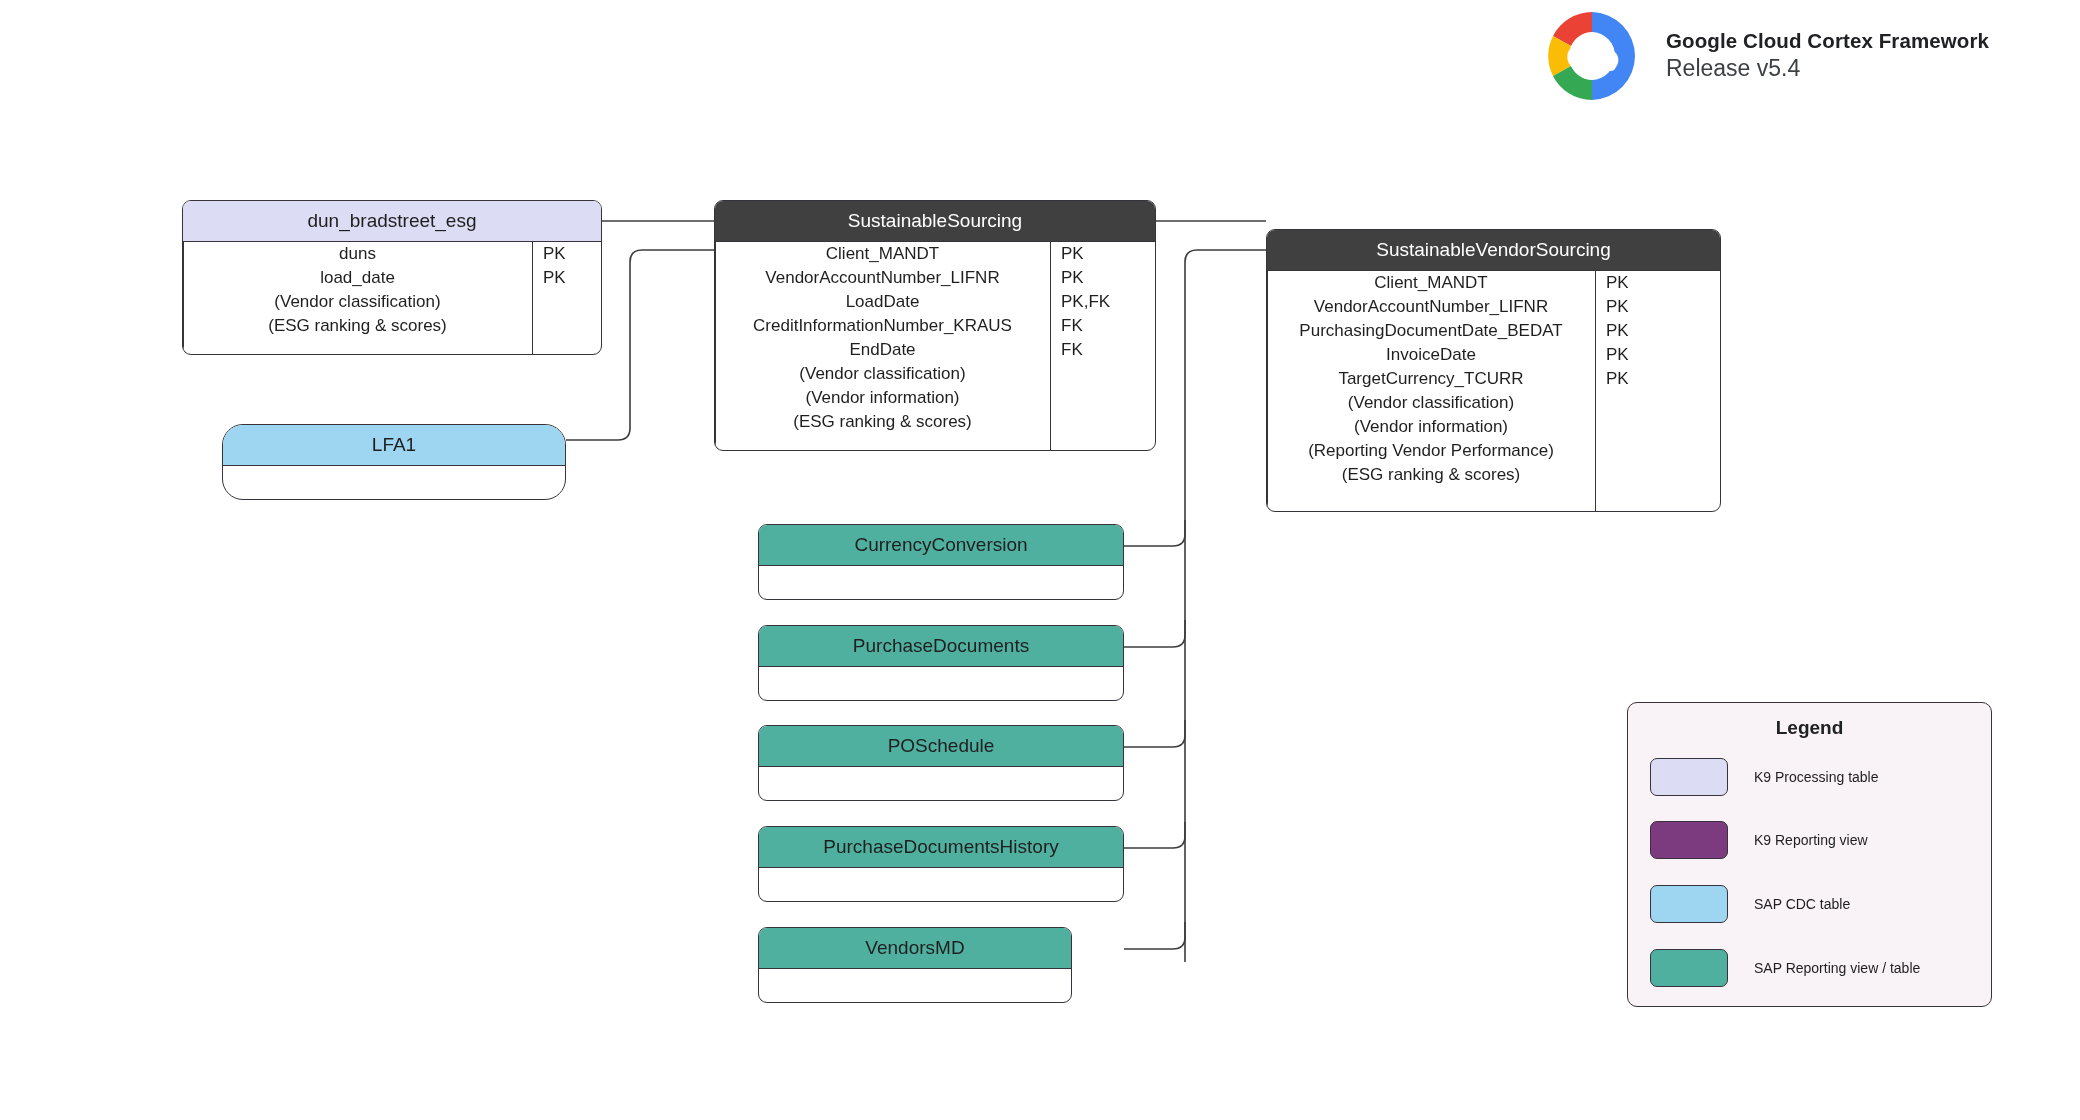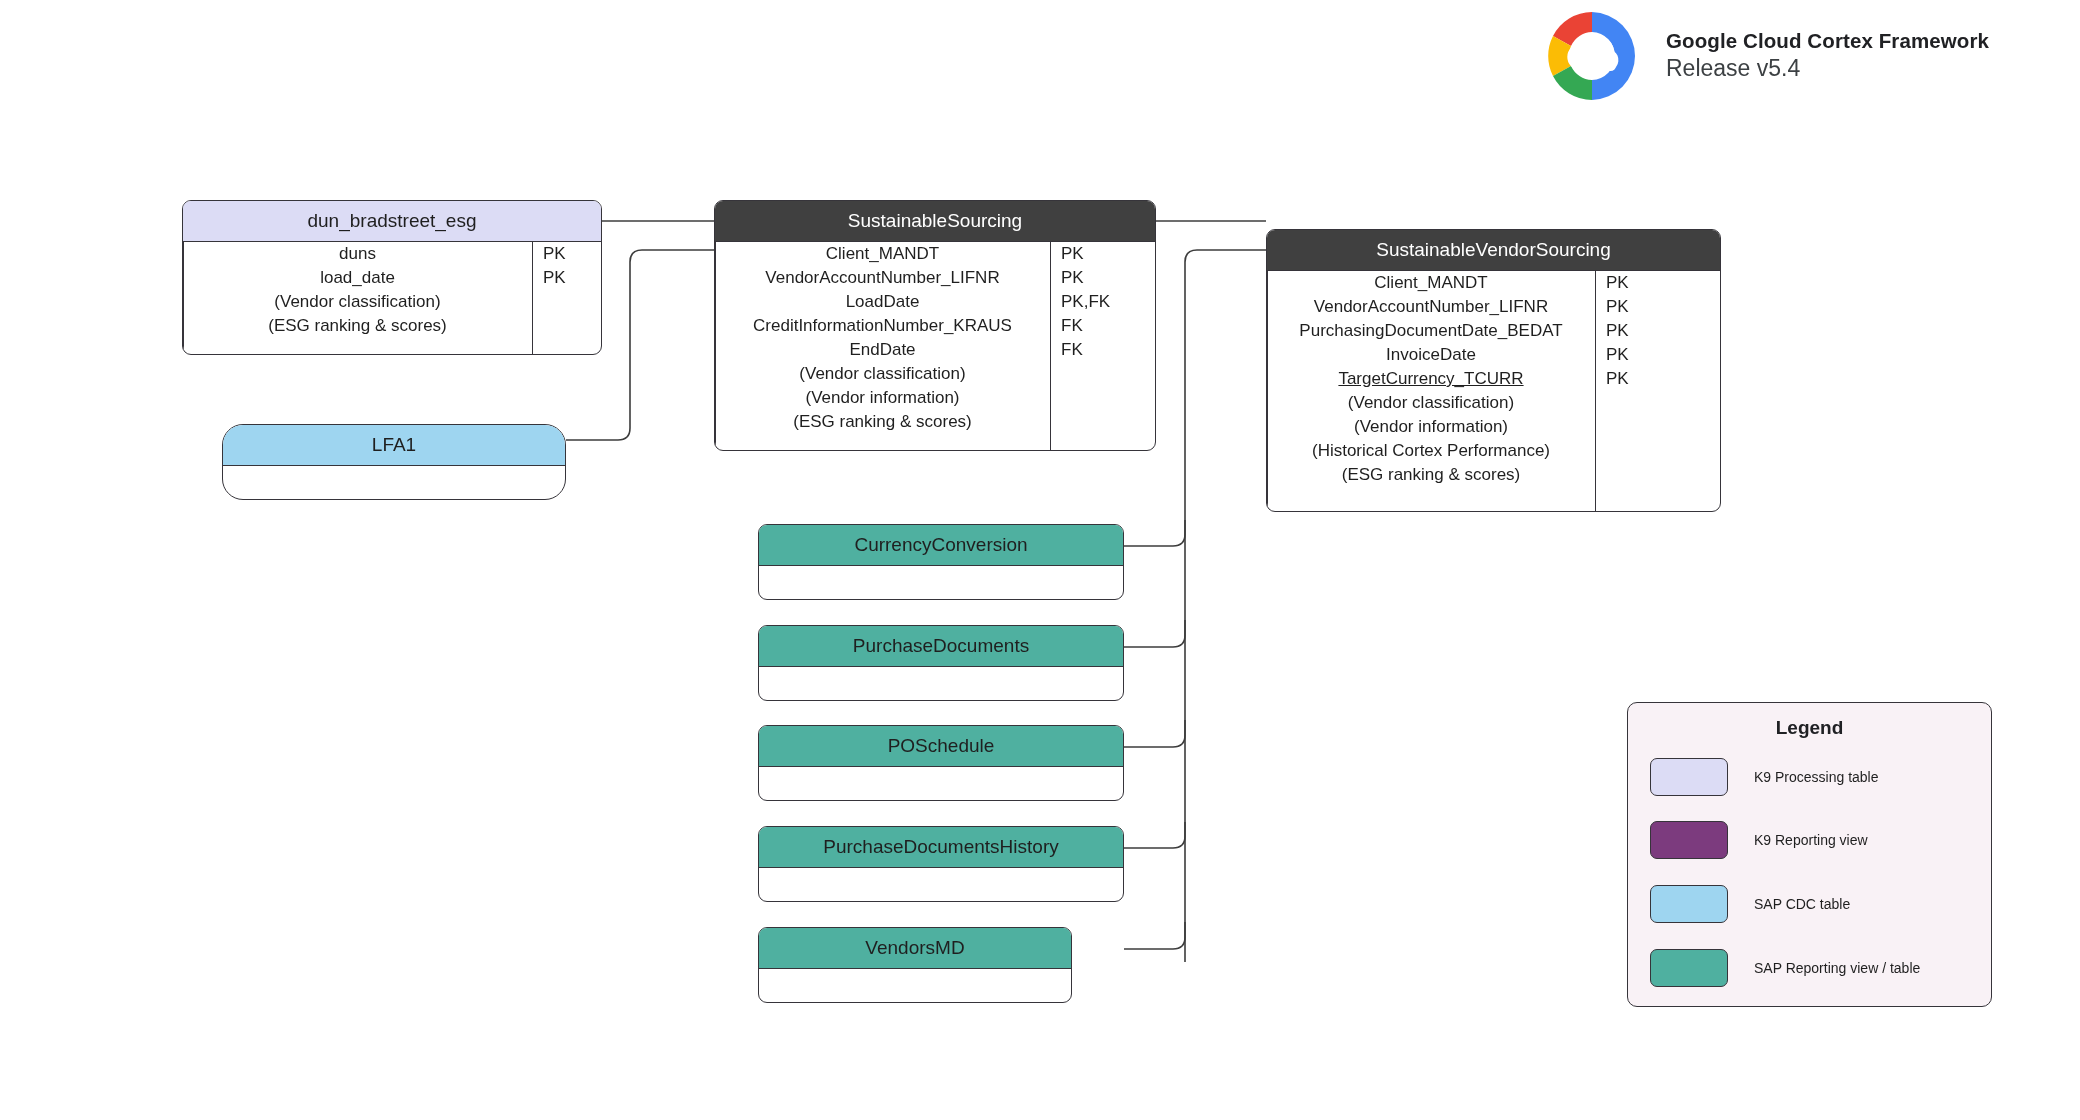--- a/index.html
+++ b/index.html
@@ -265,33 +265,33 @@
     </div>
     <div class="field-row">
       <span class="field-name" style="width:328px;">PurchasingDocumentDate_BEDAT</span>
       <span class="field-key" style="left:339px;">PK</span>
     </div>
     <div class="field-row">
       <span class="field-name" style="width:328px;">InvoiceDate</span>
       <span class="field-key" style="left:339px;">PK</span>
     </div>
     <div class="field-row">
-      <span class="field-name" style="width:328px;text-decoration:underline;">TargetCurrency_TCURR</span>
+      <span class="field-name" style="width:328px;">TargetCurrency_TCURR</span>
       <span class="field-key" style="left:339px;">PK</span>
     </div>
     <div class="field-row">
       <span class="field-name" style="width:328px;">(Vendor classification)</span>
       <span class="field-key" style="left:339px;"></span>
     </div>
     <div class="field-row">
       <span class="field-name" style="width:328px;">(Vendor information)</span>
       <span class="field-key" style="left:339px;"></span>
     </div>
     <div class="field-row">
-      <span class="field-name" style="width:328px;">(Historical Cortex Performance)</span>
+      <span class="field-name" style="width:328px;">(Reporting Vendor Performance)</span>
       <span class="field-key" style="left:339px;"></span>
     </div>
     <div class="field-row">
       <span class="field-name" style="width:328px;">(ESG ranking &amp; scores)</span>
       <span class="field-key" style="left:339px;"></span>
     </div>
   <div style="position: absolute; top: 0px; bottom: 0px; width: 1.4px; background: rgb(54, 52, 58); left: 328px;"></div>
     </div>
 </div>
 

